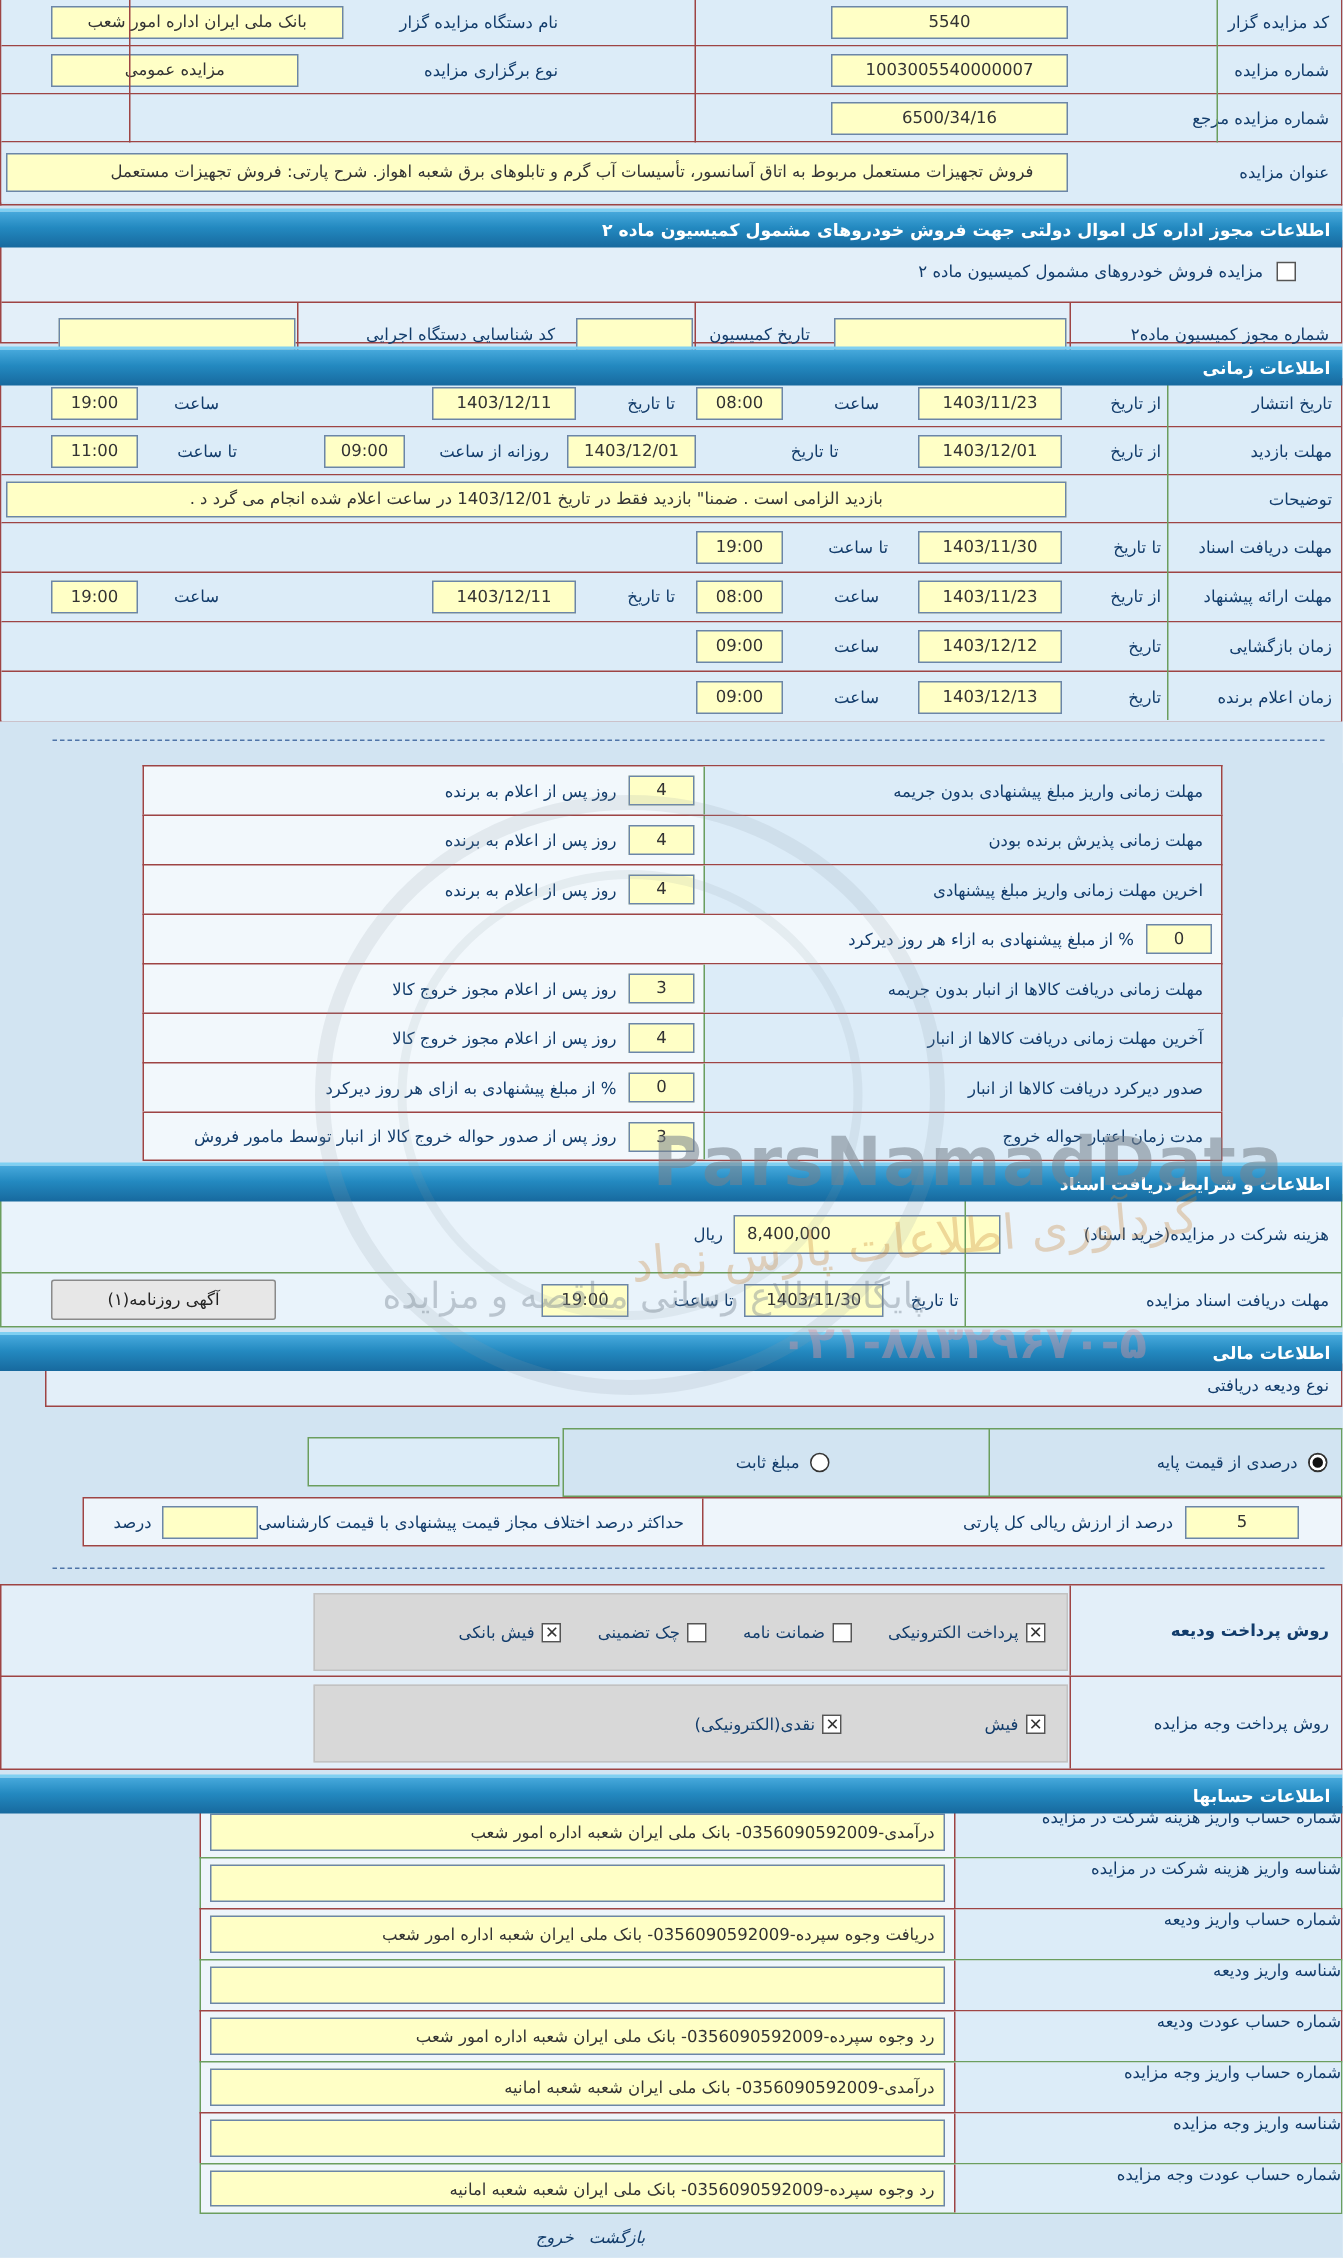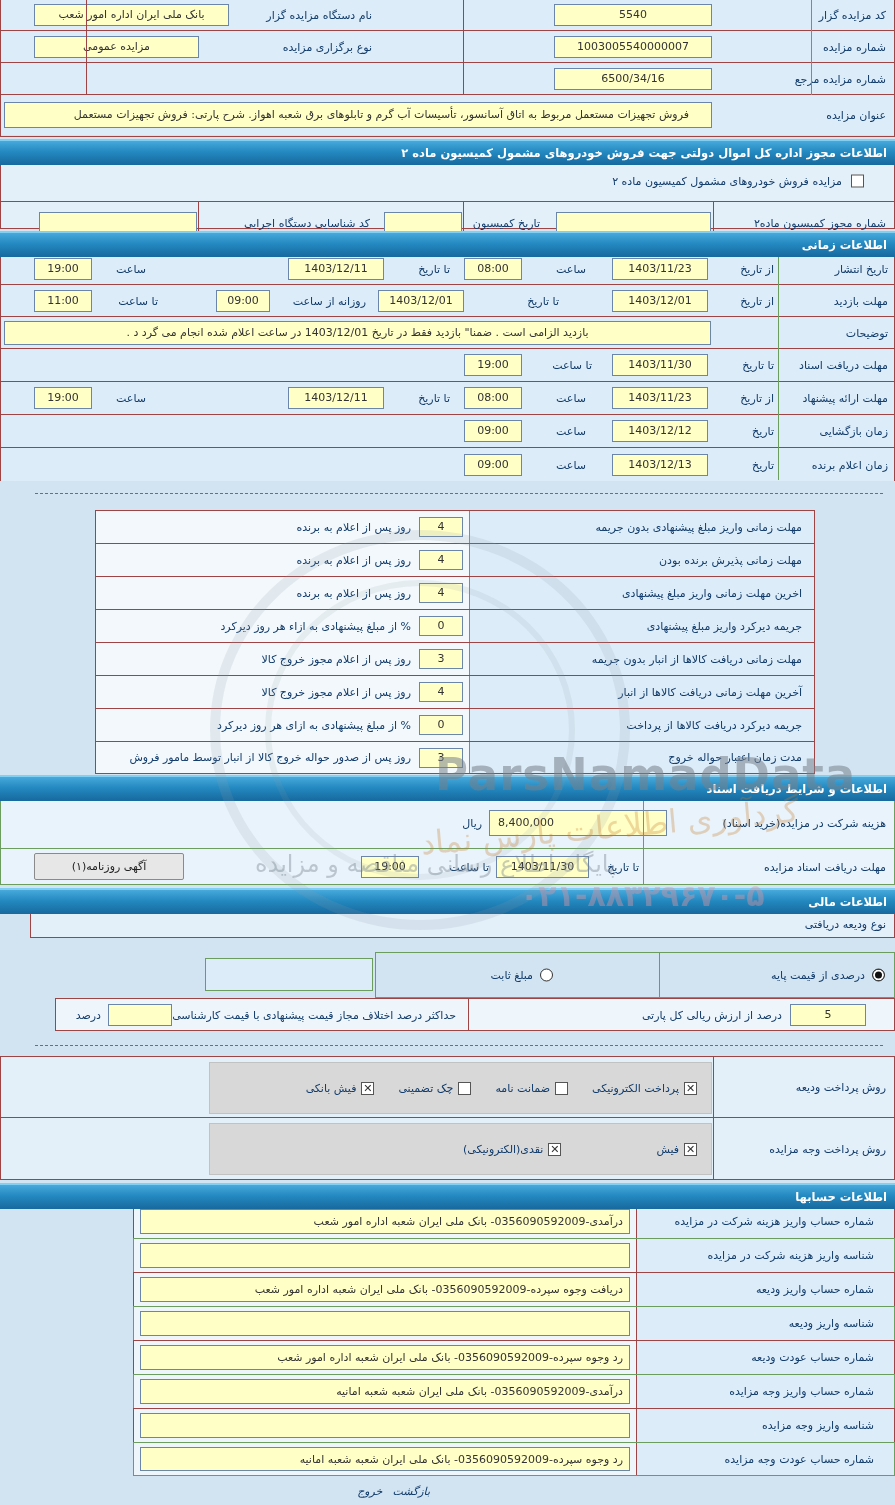--- a/index.html
+++ b/index.html
@@ -59,21 +59,21 @@
   .dl-inp { width:44px; height:20px; line-height:18px; flex:none; }
   .dl-suffix { font-size:11px; color:#123c6b; white-space:nowrap; }
   .acc-row {
     height:34px; display:flex; direction:rtl;
     border:1px solid #6b9e5e; border-bottom:none; background:#eef5fb;
   }
   .acc-row:nth-child(odd) { border-color:#9e4444; }
   .acc-row:last-child { border-bottom:1px solid #6b9e5e; }
   .acc-label {
     width:258px; background:#dcecf8; border-left:1px solid #9e4444;
-    display:flex; align-items:center; padding-right:20px;
+    display:flex; padding-right:0;
     font-size:11px; color:#123c6b; white-space:nowrap; overflow:hidden;
   }
   .acc-input { flex:1; margin:4px 6px; text-align:right; padding:2px 6px; line-height:20px; }
   .gray-box {
     position:absolute; background:#d8d8d8; border:1px solid #c2c2c2;
     display:flex; align-items:center; direction:rtl;
   }
   .chk-item { display:flex; align-items:center; gap:5px; font-size:11px; color:#123c6b; white-space:nowrap;text-align:right; }
   .btn {
     position:absolute; background:#e7e7e7; border:1px solid #8a8a8a; border-radius:2px;
@@ -240,23 +240,20 @@
     <div class="dl-row">
       <div class="dl-label">
           <span>اخرین مهلت زمانی واریز مبلغ پیشنهادی</span>
         </div>
       <div class="dl-value">
           <span class="inp dl-inp">4</span>
           <span class="dl-suffix">روز پس از اعلام به برنده</span>
         </div>
     </div>
     <div class="dl-row">
-      <div class="dl-label">
-          <span>جریمه دیرکرد واریز مبلغ پیشنهادی</span>
-        </div>
       <div class="dl-value">
           <span class="inp dl-inp">0</span>
           <span class="dl-suffix">% از مبلغ پیشنهادی به ازاء هر روز دیرکرد</span>
         </div>
     </div>
     <div class="dl-row">
       <div class="dl-label">
           <span>مهلت زمانی دریافت کالاها از انبار بدون جریمه</span>
         </div>
       <div class="dl-value">
@@ -268,21 +265,21 @@
       <div class="dl-label">
           <span>آخرین مهلت زمانی دریافت کالاها از انبار</span>
         </div>
       <div class="dl-value">
           <span class="inp dl-inp">4</span>
           <span class="dl-suffix">روز پس از اعلام مجوز خروج کالا</span>
         </div>
     </div>
     <div class="dl-row">
       <div class="dl-label">
-          <span>جریمه دیرکرد دریافت کالاها از پرداخت</span>
+          <span>صدور دیرکرد دریافت کالاها از انبار</span>
         </div>
       <div class="dl-value">
           <span class="inp dl-inp">0</span>
           <span class="dl-suffix">% از مبلغ پیشنهادی به ازای هر روز دیرکرد</span>
         </div>
     </div>
     <div class="dl-row">
       <div class="dl-label">
           <span>مدت زمان اعتبار حواله خروج</span>
         </div>
@@ -335,21 +332,21 @@
     <span class="al" style="right:112px;">درصد از ارزش ریالی کل پارتی</span>
     <div class="vline" style="right:425px;"></div>
     <span class="al" style="right:438px;">حداکثر درصد اختلاف مجاز قیمت پیشنهادی با قیمت کارشناسی / پایه</span>
     <div class="inp ai" style="right:722px; width:64px;"></div>
     <span class="al" style="right:793px;">درصد</span>
   </div>
 
   <div class="dash" style="top:1045px;"></div>
 
   <div class="abs" style="top:1056px; right:0; width:895px; height:62px; border:1px solid #9e4444; background:#e3eff9;">
-    <span class="al" style="right:8px;">روش پرداخت ودیعه</span>
+    <span class="al" style="right:8px;font-weight:bold;">روش پرداخت ودیعه</span>
     <div class="vline" style="right:180px;"></div>
     <div class="gray-box" style="right:182px; top:5px; width:503px; height:52px; padding-right:14px; gap:24px;">
       <span class="chk-item">
         <span class="cb cbf checked"></span>
         <span>پرداخت الکترونیکی</span>
       </span>
       <span class="chk-item">
         <span class="cb cbf"></span>
         <span>ضمانت نامه</span>
       </span>

